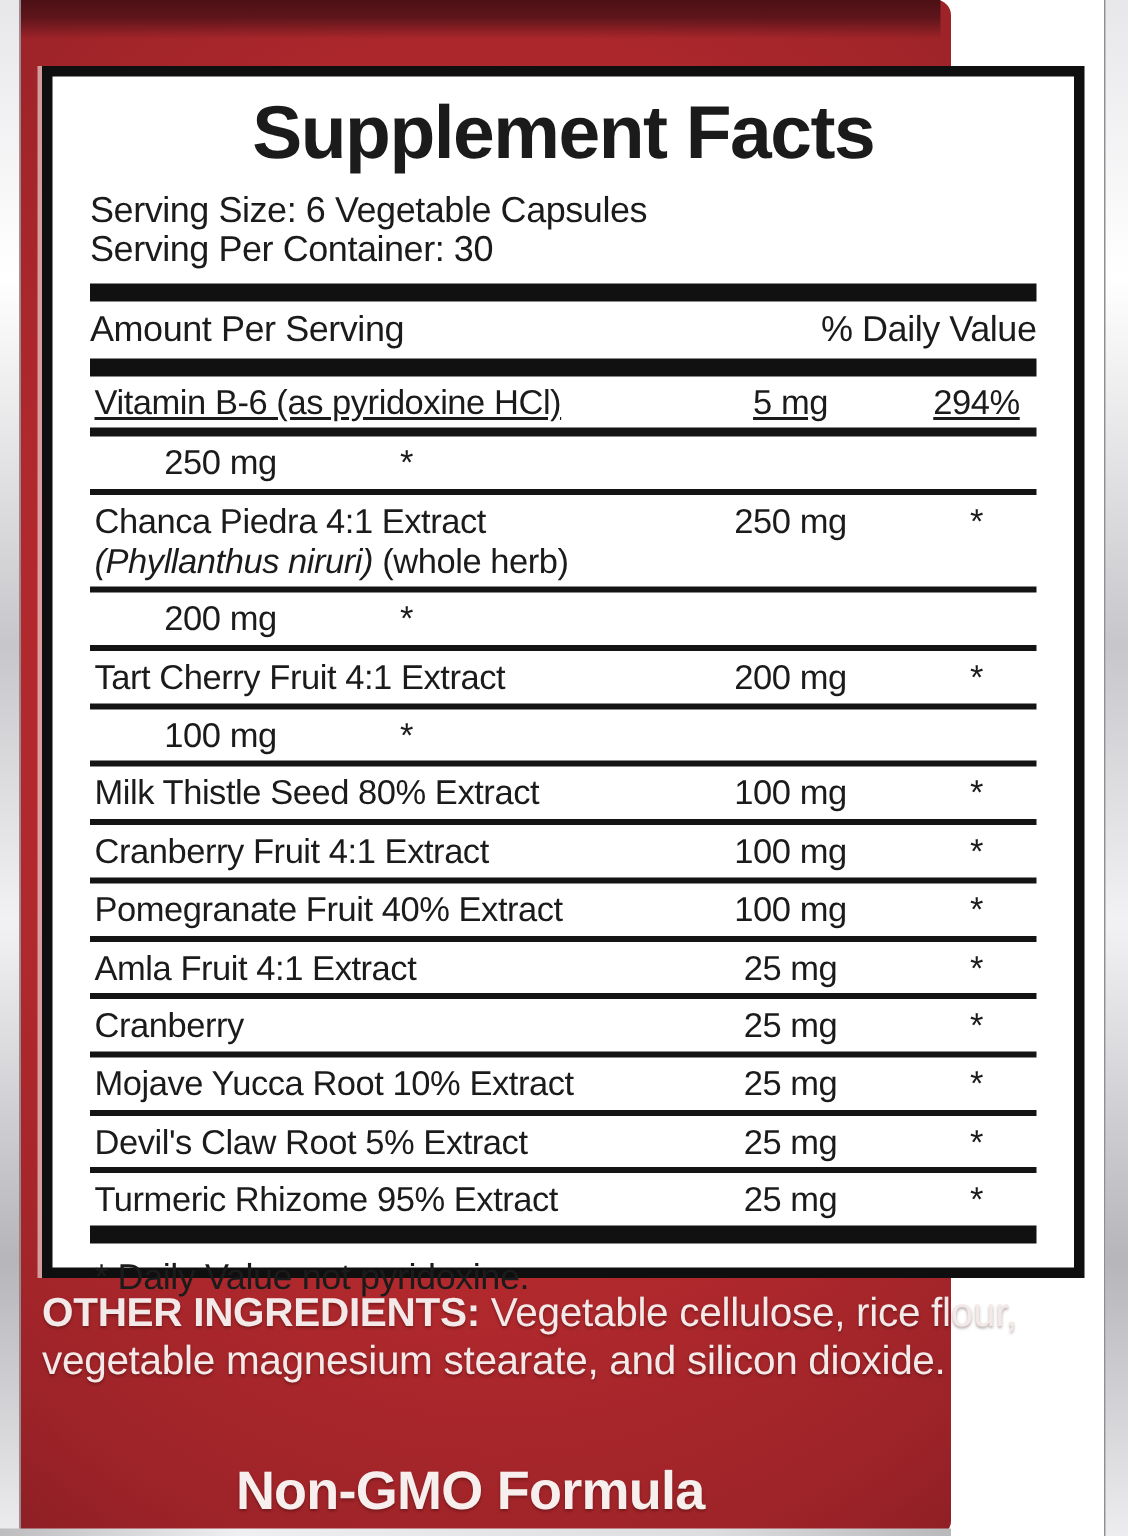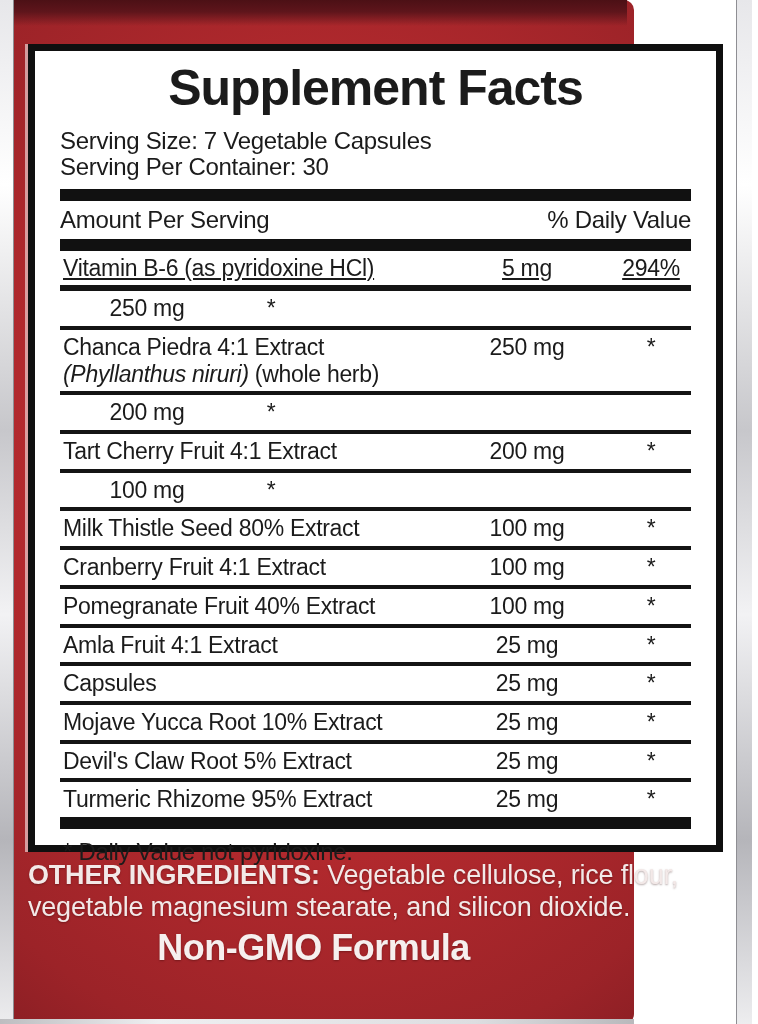--- a/index.html
+++ b/index.html
@@ -110,21 +110,21 @@
     width: 702px;
     color: #f3e9e8;
     font-size: 27px;
     line-height: 1.17;
     letter-spacing: -0.2px;
     text-shadow: 0 1px 2px rgba(40,0,0,0.35);
   }
   .other-ing b { font-weight: bold; }
   .non-gmo {
     position: absolute;
-    left: 0; right: 7px; top: 927px;
+    left: 0; right: 7px; top: 973px;
     text-align: center;
     color: #f6efee;
     font-size: 36px;
     font-weight: bold;
     letter-spacing: -0.5px;
     text-shadow: 0 1px 2px rgba(40,0,0,0.35);
   }
 </style>
 </head>
 <body>
@@ -132,21 +132,21 @@
 <div class="label">
   <div class="top-band"></div>
   <div class="silver-strip silver-left"></div>
   <div class="silver-strip silver-right"></div>
   <div class="edge-right-red"></div>
   <div class="bottom-line"></div>
 
   <div class="facts-panel">
     <div class="facts-inner">
       <div class="facts-title">Supplement Facts</div>
-      <div class="serving-line">Serving Size: 7 Vegetable Capsules</div>
+      <div class="serving-line">Serving Size: 6 Vegetable Capsules</div>
       <div class="serving-line">Serving Per Container: 30</div>
 
       <div class="bar-thick bar-top"></div>
 
       <div class="header-row">
         <span>Amount Per Serving</span>
         <span>% Daily Value</span>
       </div>
 
       <div class="bar-thick"></div>
@@ -193,21 +193,21 @@
             <div class="name">Pomegranate Fruit 40% Extract</div>
             <div class="amt">100 mg</div>
             <div class="dv">*</div>
           </div>
           <div class="row">
             <div class="name">Amla Fruit 4:1 Extract</div>
             <div class="amt">25 mg</div>
             <div class="dv">*</div>
           </div>
           <div class="row">
-            <div class="name">Capsules</div>
+            <div class="name">Cranberry</div>
             <div class="amt">25 mg</div>
             <div class="dv">*</div>
           </div>
           <div class="row">
             <div class="name">Mojave Yucca Root 10% Extract</div>
             <div class="amt">25 mg</div>
             <div class="dv">*</div>
           </div>
           <div class="row">
             <div class="name">Devil's Claw Root 5% Extract</div>

